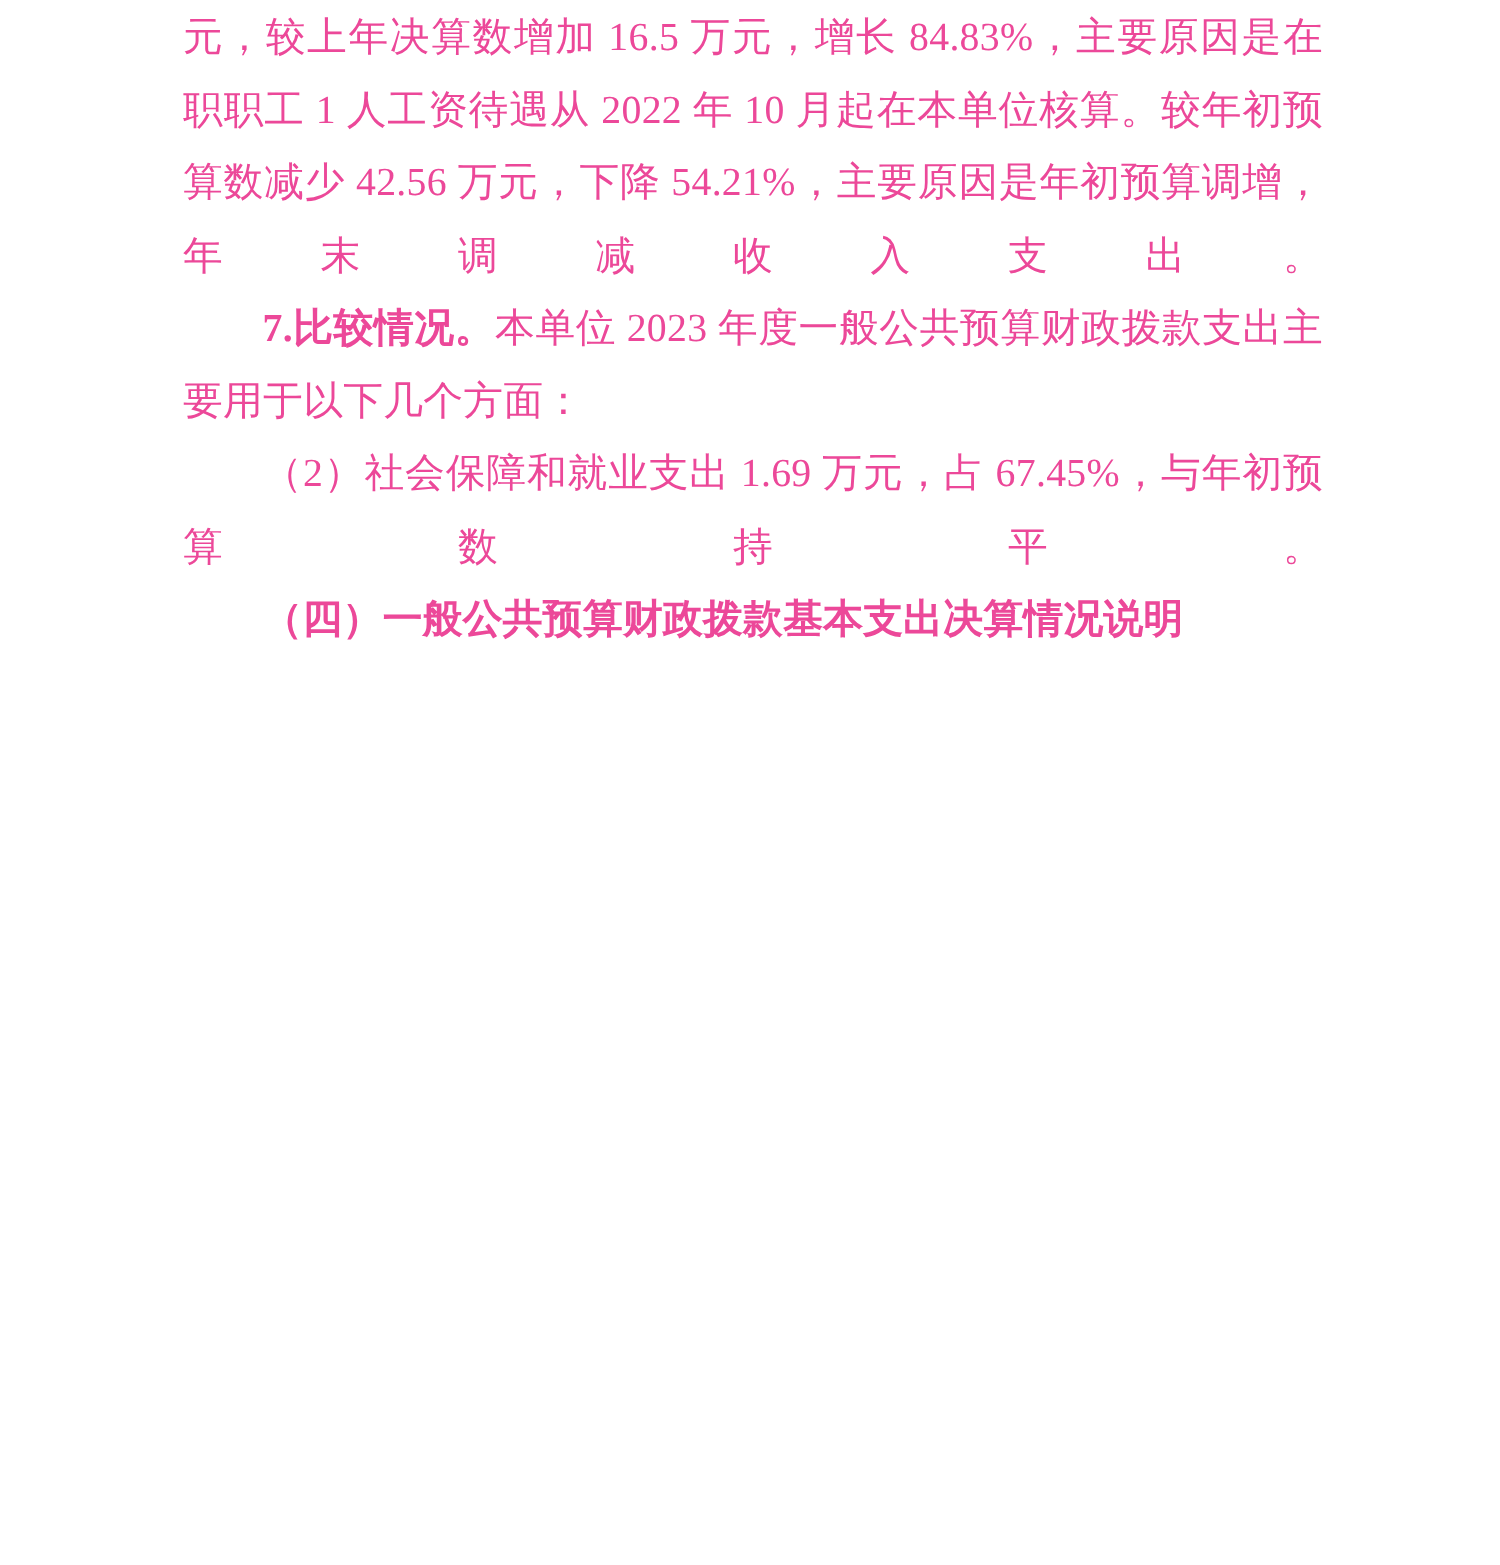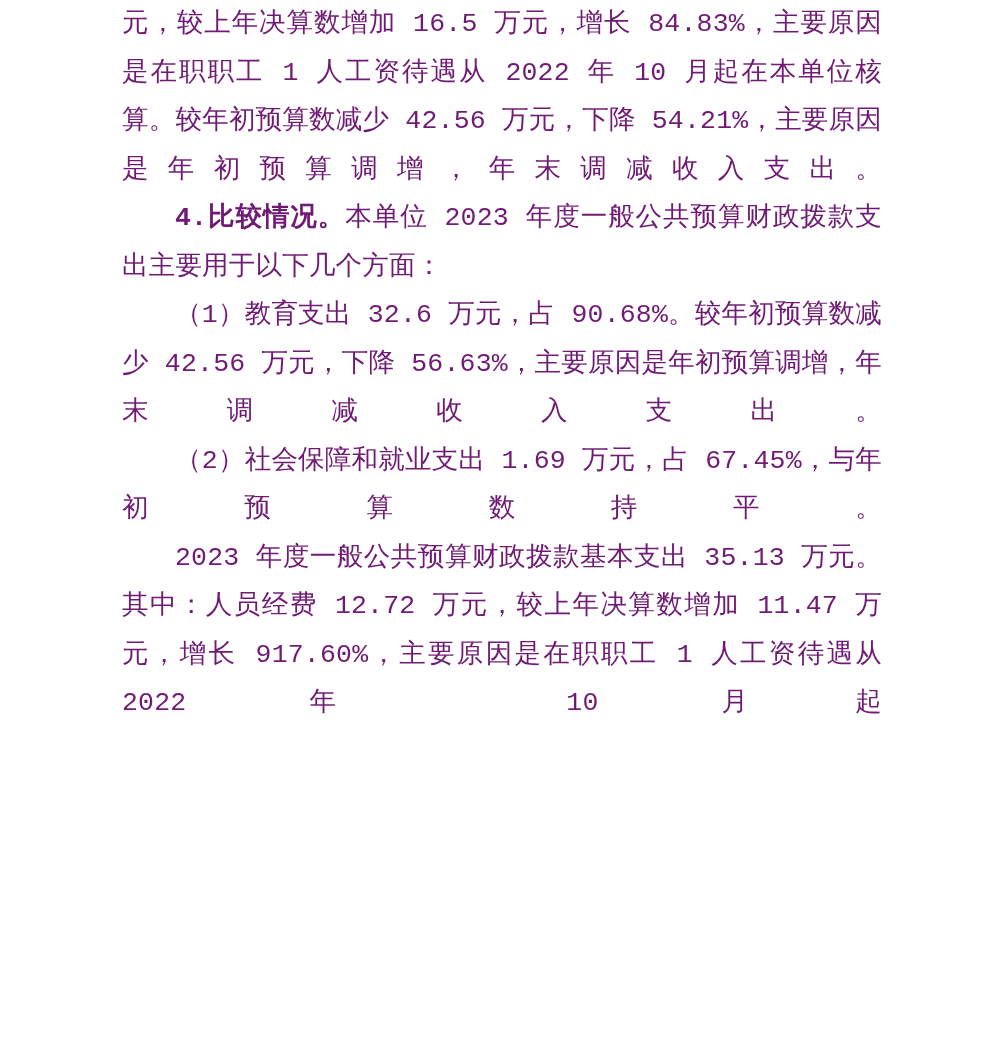--- a/index.html
+++ b/index.html
@@ -6,22 +6,22 @@
     margin: 0;
     padding: 0;
     background: #ffffff;
   }
   .page {
     position: relative;
     width: 1000px;
     height: 1043px;
     background: #ffffff;
     overflow: hidden;
-    font-family: Liberation Mono, monospace;
-    color: #701a75;
+    font-family: Liberation Serif, serif;
+    color: #ec4899;
   }
   .content {
     position: absolute;
     left: 122px;
     top: 0px;
     width: 760px;
   }
   p.para {
     margin: 0;
     padding: 0;
@@ -41,18 +41,17 @@
   .bold {
     font-weight: bold;
   }
 </style>
 </head>
 <body>
 
 <div class="page">
   <div class="content" id="body-container">
       <p class="para"><span>元，较上年决算数增加 16.5 万元，增长 84.83%，主要原因是在职职工 1 人工资待遇从 2022 年 10 月起在本单位核算。较年初预算数减少 42.56 万元，下降 54.21%，主要原因是年初预算调增，年末调减收入支出。</span></p>
-      <p class="para indent last-left"><span class="bold">4.比较情况。</span><span>本单位 2023 年度一般公共预算财政拨款支出主要用于以下几个方面：</span></p>
-      <p class="para indent"><span>（1）教育支出 32.6 万元，占 90.68%。较年初预算数减少 42.56 万元，下降 56.63%，主要原因是年初预算调增，年末调减收入支出。</span></p>
+      <p class="para indent last-left"><span class="bold">7.比较情况。</span><span>本单位 2023 年度一般公共预算财政拨款支出主要用于以下几个方面：</span></p>
       <p class="para indent"><span>（2）社会保障和就业支出 1.69 万元，占 67.45%，与年初预算数持平。</span></p>
-      <p class="para indent"><span>2023 年度一般公共预算财政拨款基本支出 35.13 万元。其中：人员经费 12.72 万元，较上年决算数增加 11.47 万元，增长 917.60%，主要原因是在职职工 1 人工资待遇从 2022 年 10 月起</span></p>
+      <p class="para indent last-left"><span class="bold">（四）一般公共预算财政拨款基本支出决算情况说明</span></p>
     </div>
 </div>
 
 </body></html>

